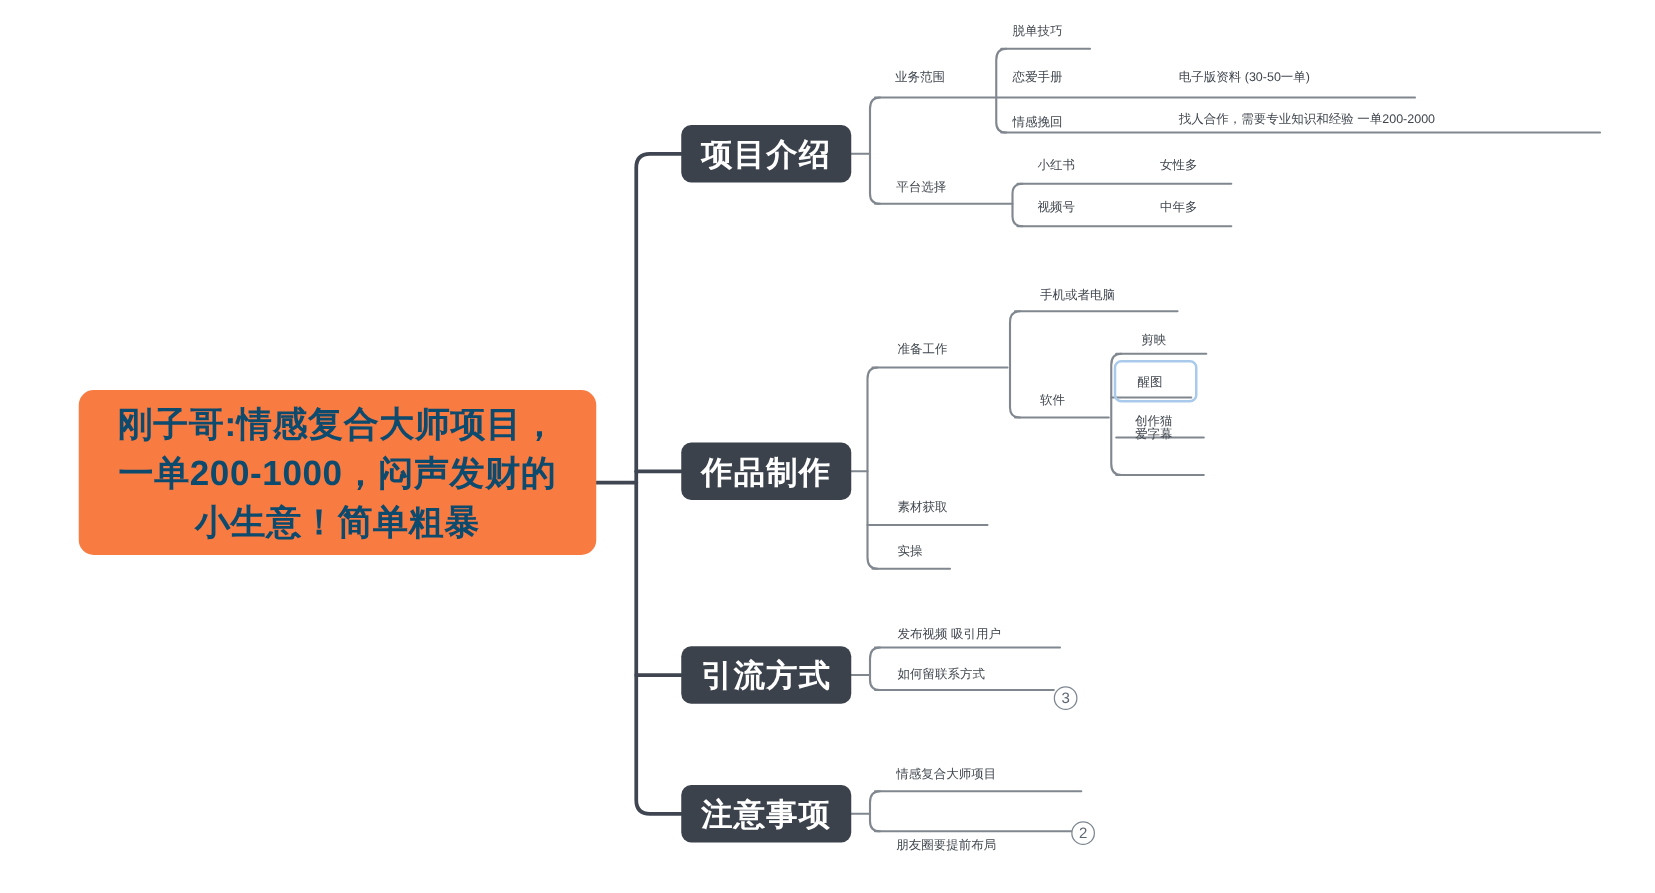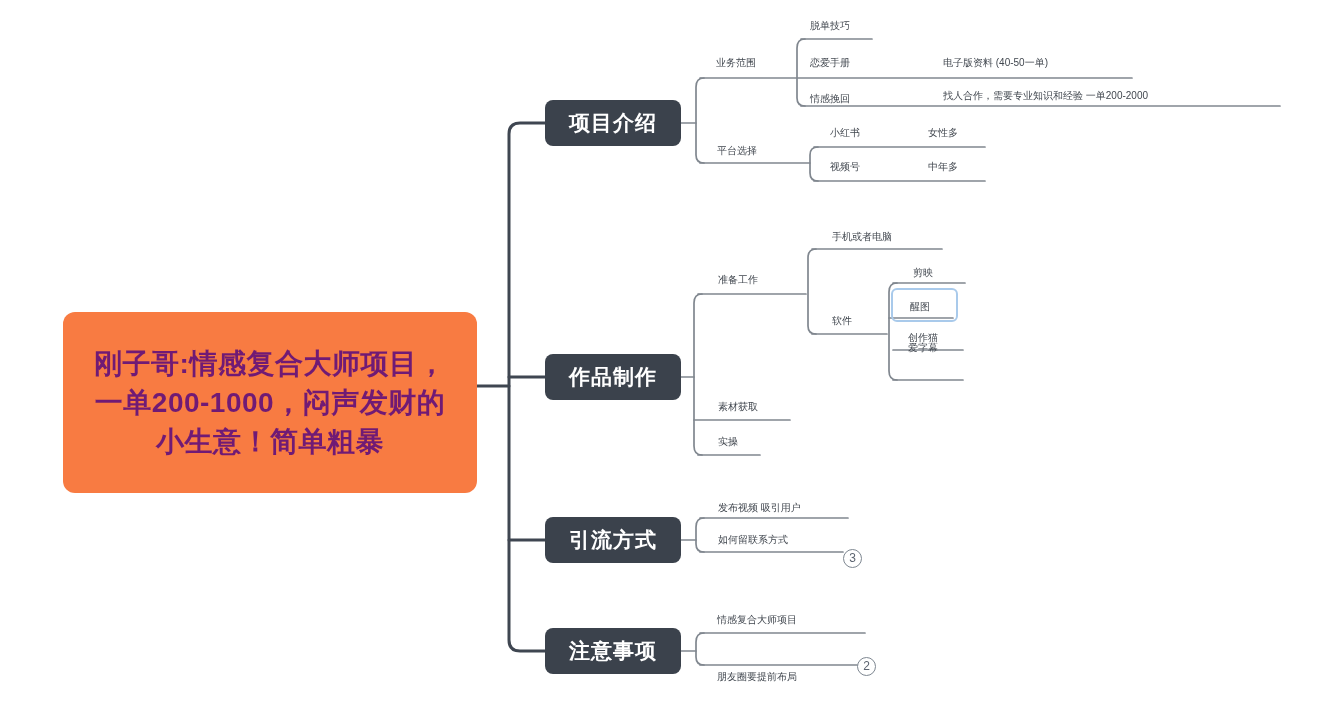--- a/index.html
+++ b/index.html
@@ -14,30 +14,30 @@
     --canvas_bg:#FFFFFF;
   }
   html,body{margin:0;padding:0;}
   body{background:#fff;font-family:"Liberation Sans","DejaVu Sans",sans-serif;}
   #canvas{
     position:relative;width:1324px;height:714px;background:var(--canvas_bg);
     overflow:hidden;
   }
   #lines{position:absolute;left:0;top:0;}
   .root-topic{
-    position:absolute;left:63px;top:312px;width:414px;height:181px;
+    position:absolute;left:63px;top:312px;width:414px;height:132px;
     background:var(--root_bg);border-radius:12px;
     display:flex;align-items:center;justify-content:center;
-    color:#701a75;font-size:28px;font-weight:bold;line-height:39px;
+    color:#0c4a6e;font-size:28px;font-weight:bold;line-height:39px;
     text-align:center;white-space:pre-line;letter-spacing:0.5px;
   }
   .topic{
     position:absolute;width:136px;height:46px;background:var(--topic_bg);
     border-radius:8px;display:flex;align-items:center;justify-content:center;
-    color:#fff;font-size:21px;font-weight:bold;letter-spacing:1px;
+    color:#fff;font-size:25px;font-weight:bold;letter-spacing:1px;
     white-space:nowrap;
   }
   .leaf{
     position:absolute;font-size:10px;color:var(--leaf_text);
     white-space:nowrap;line-height:15px;
   }
   .selection-box{
     position:absolute;left:891px;top:288px;width:67px;height:34px;
     border:2px solid var(--selection);border-radius:6px;
     box-sizing:border-box;background:transparent;
@@ -106,21 +106,21 @@
 小生意！简单粗暴</div>
 
   <div class="topic" style="left:545px;top:100px;">项目介绍</div>
   <div class="topic" style="left:545px;top:354px;">作品制作</div>
   <div class="topic" style="left:545px;top:517px;">引流方式</div>
   <div class="topic" style="left:545px;top:628px;">注意事项</div>
 
   <span class="leaf" style="left:716px;top:55px;">业务范围</span>
   <span class="leaf" style="left:810px;top:18px;">脱单技巧</span>
   <span class="leaf" style="left:810px;top:55px;">恋爱手册</span>
-  <span class="leaf" style="left:943px;top:55px;">电子版资料 (40-50一单)</span>
+  <span class="leaf" style="left:943px;top:55px;">电子版资料 (30-50一单)</span>
   <span class="leaf" style="left:810px;top:91px;">情感挽回</span>
   <span class="leaf" style="left:943px;top:88px;">找人合作，需要专业知识和经验 一单200-2000</span>
   <span class="leaf" style="left:717px;top:143px;">平台选择</span>
   <span class="leaf" style="left:830px;top:125px;">小红书</span>
   <span class="leaf" style="left:928px;top:125px;">女性多</span>
   <span class="leaf" style="left:830px;top:159px;">视频号</span>
   <span class="leaf" style="left:928px;top:159px;">中年多</span>
 
   <span class="leaf" style="left:718px;top:272px;">准备工作</span>
   <span class="leaf" style="left:832px;top:229px;">手机或者电脑</span>

